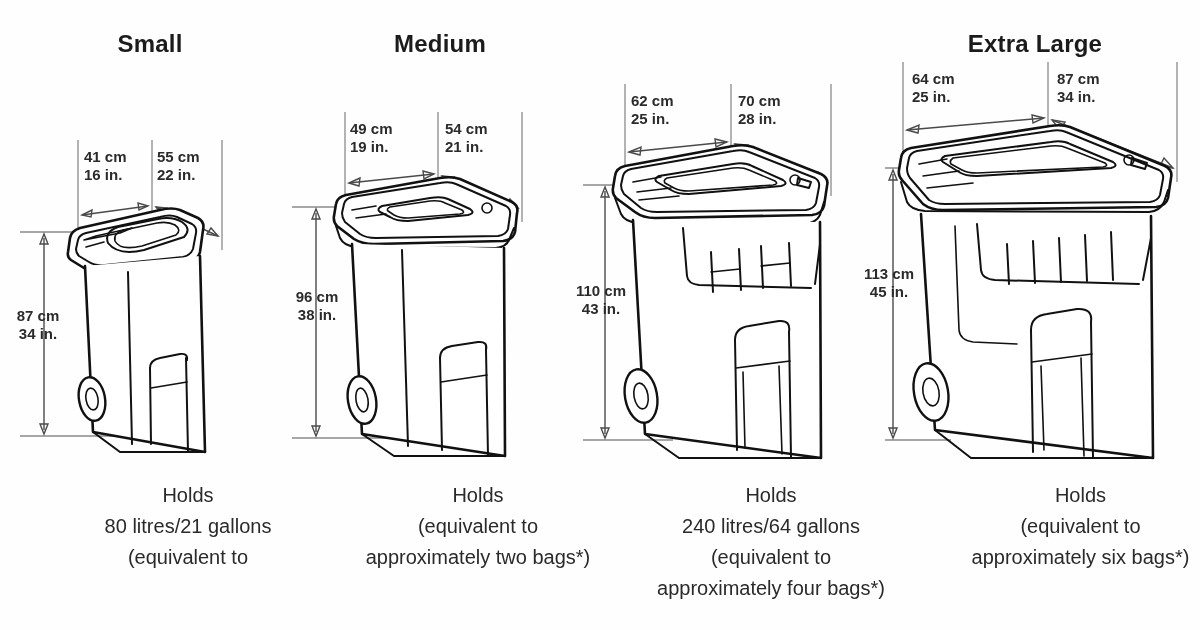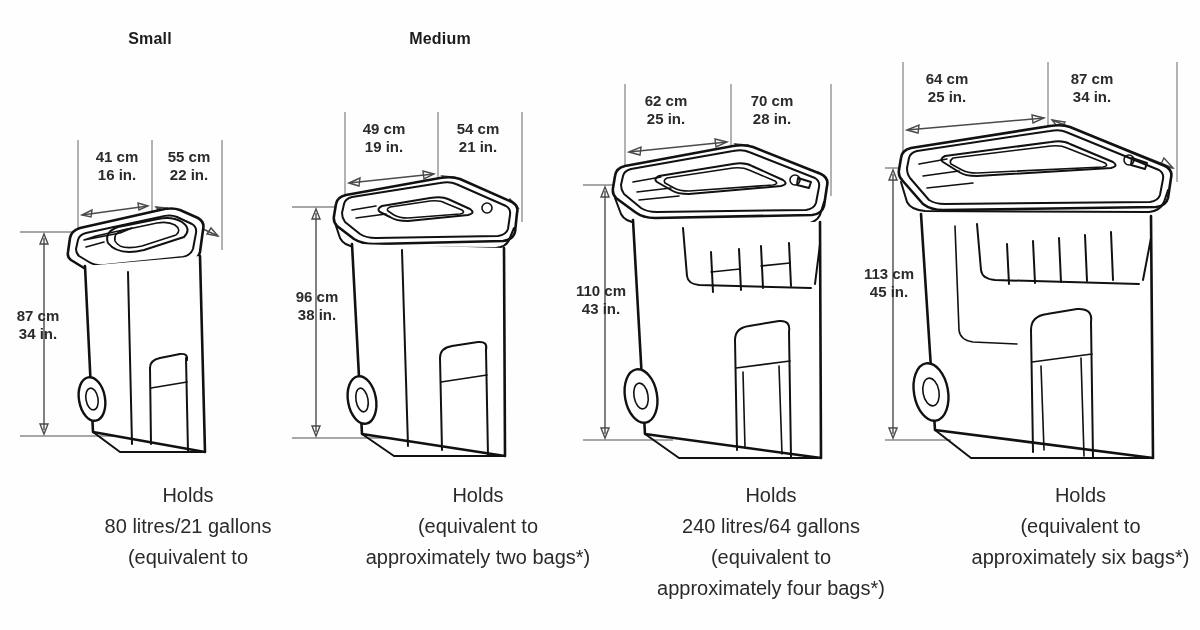--- a/index.html
+++ b/index.html
@@ -31,21 +31,21 @@
   .col-1 { left: 290px; }
   .col-2 { left: 583px; }
   .col-3 { left: 885px; }
 
   .heading {
     position: absolute;
     top: 30px;
     left: 0;
     width: 300px;
     text-align: center;
-    font-size: 16px;
+    font-size: 24px;
     font-weight: bold;
     letter-spacing: 0.2px;
     color: #1b1b1b;
   }
 
   .svg-wrap {
     position: absolute;
     left: 0;
     top: 0;
     width: 300px;
@@ -68,21 +68,20 @@
   .cap-2 { top: 480px; }
   .cap-3 { top: 480px; }
 
   
   .dim {
     position: absolute;
     font-size: 15px;
     line-height: 18px;
     font-weight: bold;
     color: #2b2b2b;
-    text-align: center;
     white-space: nowrap;
   }
   .dim.left { text-align: center; }
 
   svg { display: block; }
   .ln { stroke: #4a4a4a; stroke-width: 1.4; fill: none; }
   .ln-ext { stroke: #8a8a8a; stroke-width: 1.3; fill: none; }
   .bin { stroke: #111111; stroke-width: 2.6; fill: #ffffff; stroke-linejoin: round; stroke-linecap: round; }
   .bin-thin { stroke: #111111; stroke-width: 2.0; fill: none; stroke-linejoin: round; stroke-linecap: round; }
   .bin-hair { stroke: #111111; stroke-width: 1.6; fill: none; stroke-linejoin: round; stroke-linecap: round; }
@@ -290,20 +289,21 @@
 
     <div class="caption cap-2">
       <div>Holds</div>
       <div>240 litres/64 gallons</div>
       <div>(equivalent to</div>
       <div>approximately four bags*)</div>
     </div>
   </div>
 
   <div class="col col-3">
+    <div class="heading">Extra Large</div>
 
     <div class="svg-wrap">
       <svg width="300" height="470" viewBox="0 0 300 470" xmlns="http://www.w3.org/2000/svg" aria-hidden="true">
         <line class="ln-ext" x1="18" y1="62" x2="18" y2="158"></line>
         <line class="ln-ext" x1="163" y1="62" x2="163" y2="140"></line>
         <line class="ln-ext" x1="292" y1="62" x2="292" y2="182"></line>
         <line class="ln" x1="22" y1="130" x2="159" y2="118"></line>
         <path class="ln" d="M22 130 l12 -5 l-1 8 z" fill="#4a4a4a"></path>
         <path class="ln" d="M159 118 l-12 -3 l1 8 z" fill="#4a4a4a"></path>
         <line class="ln" x1="167" y1="120" x2="288" y2="168"></line>

